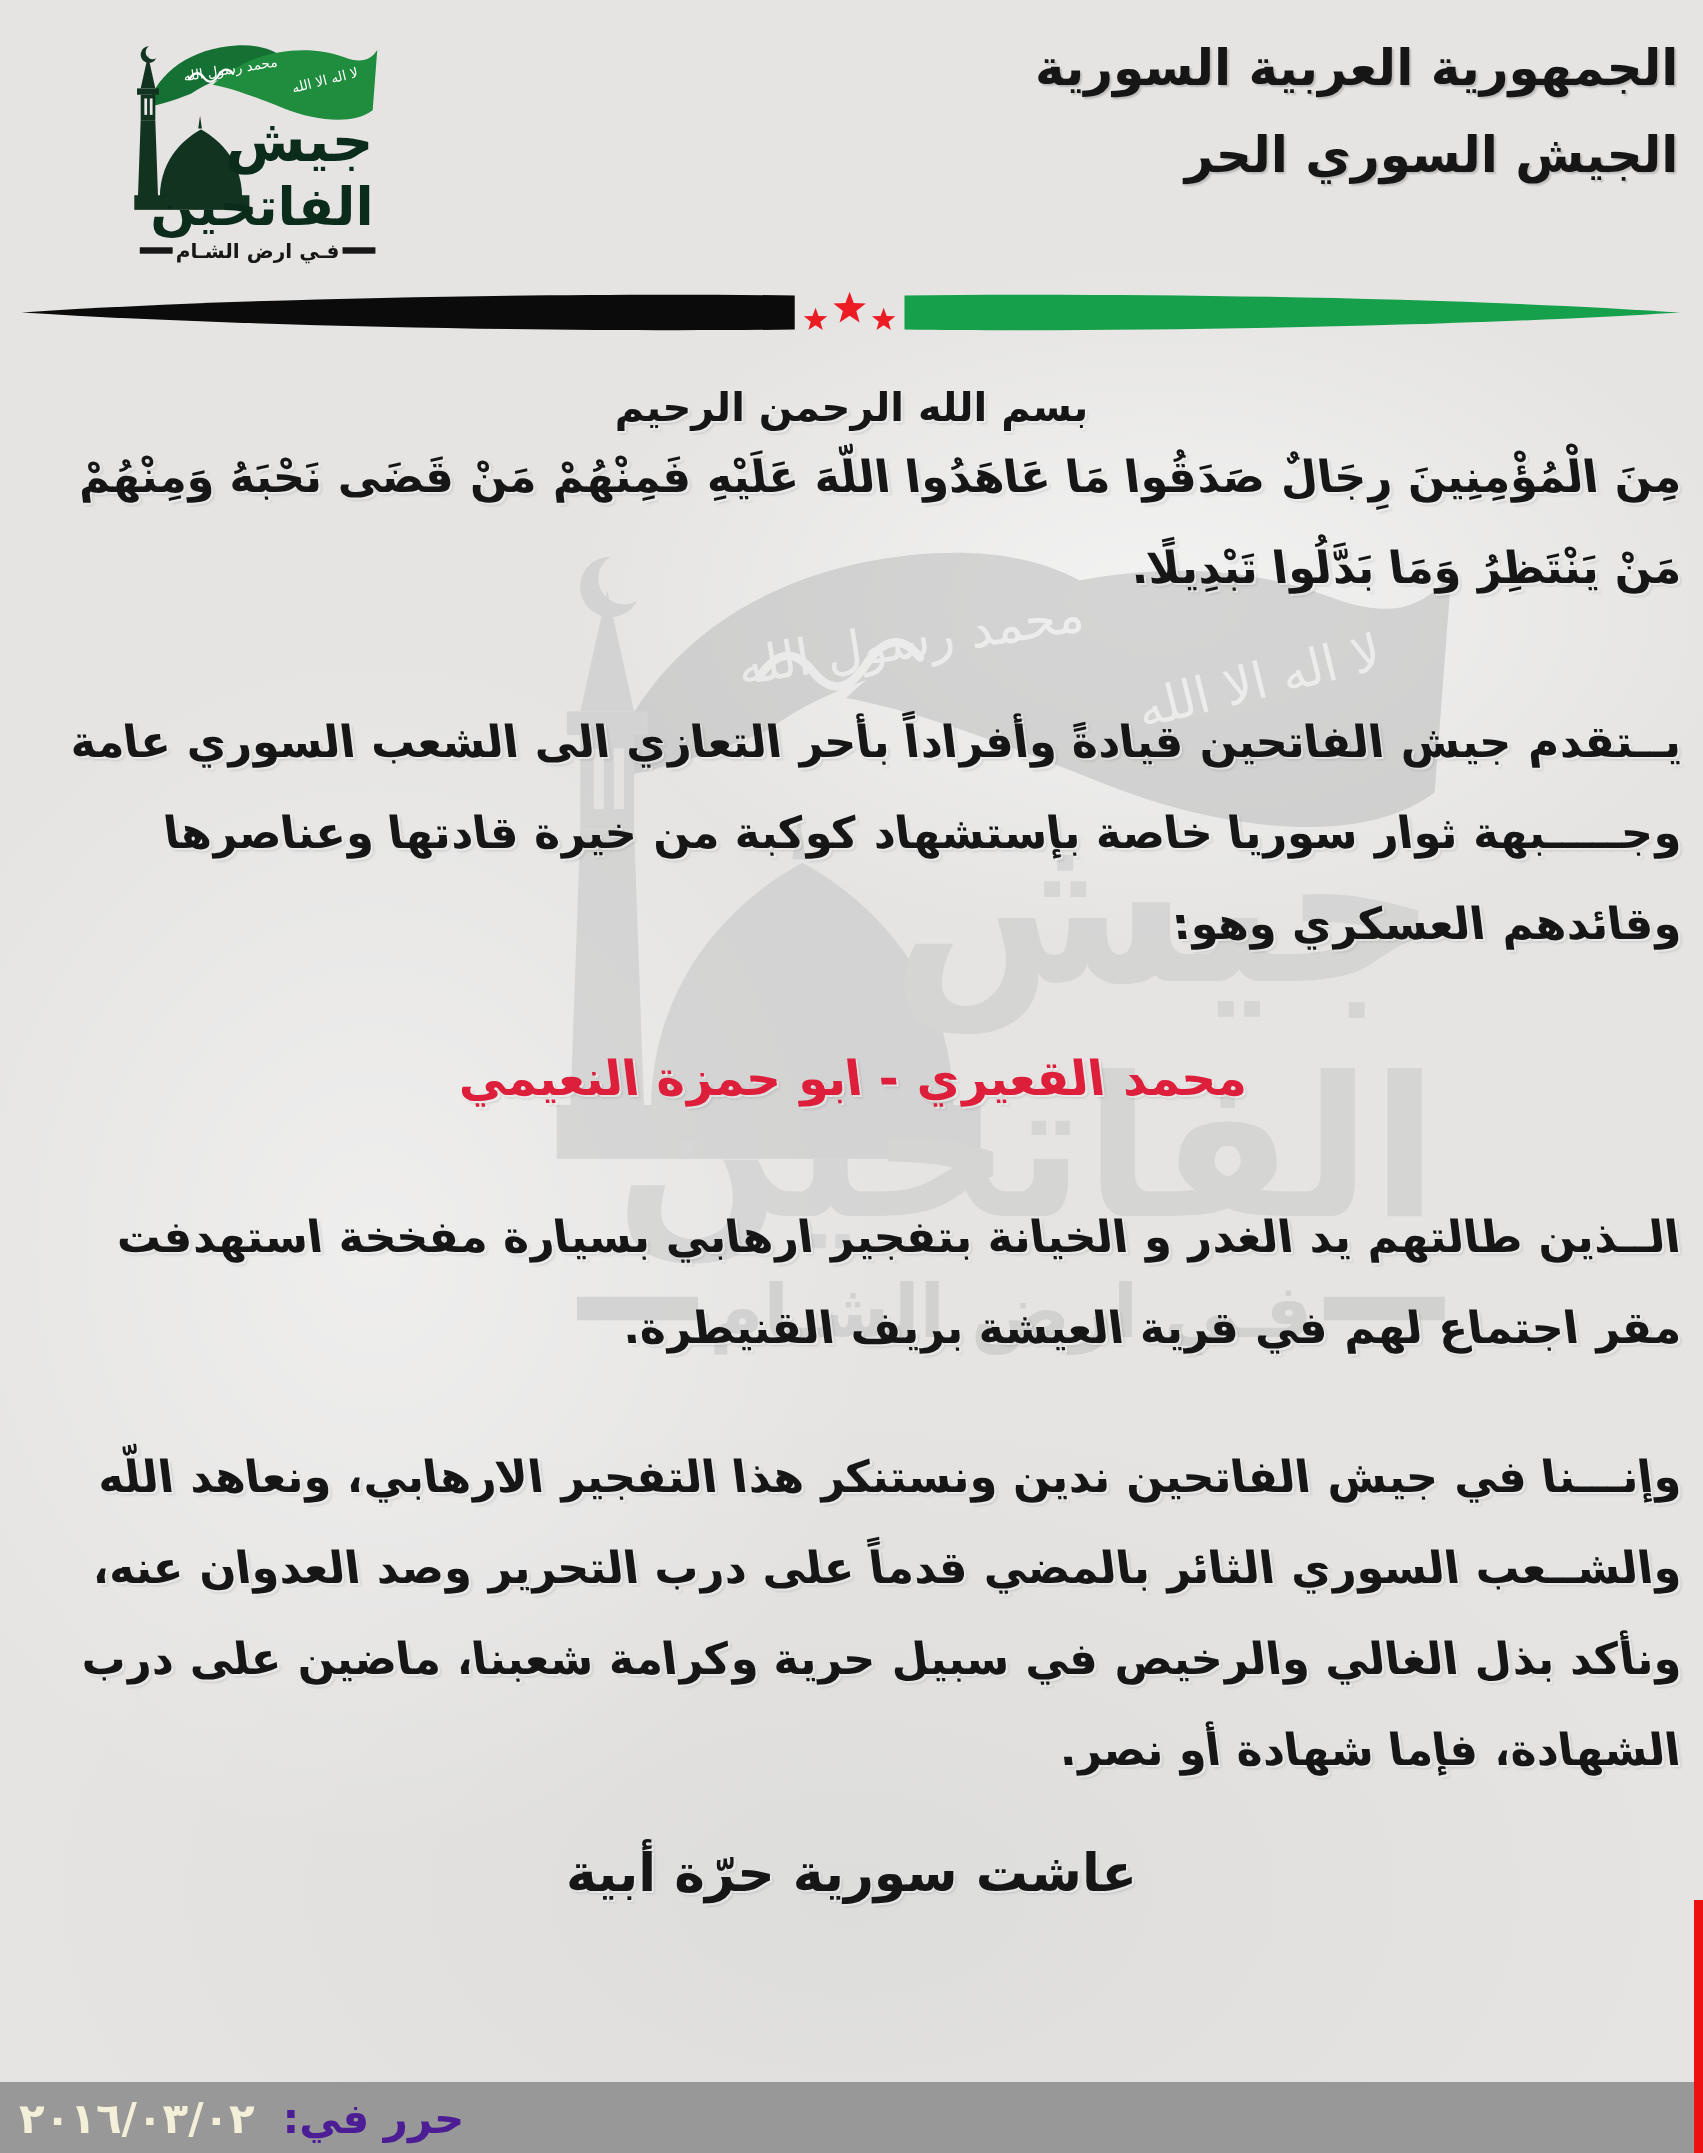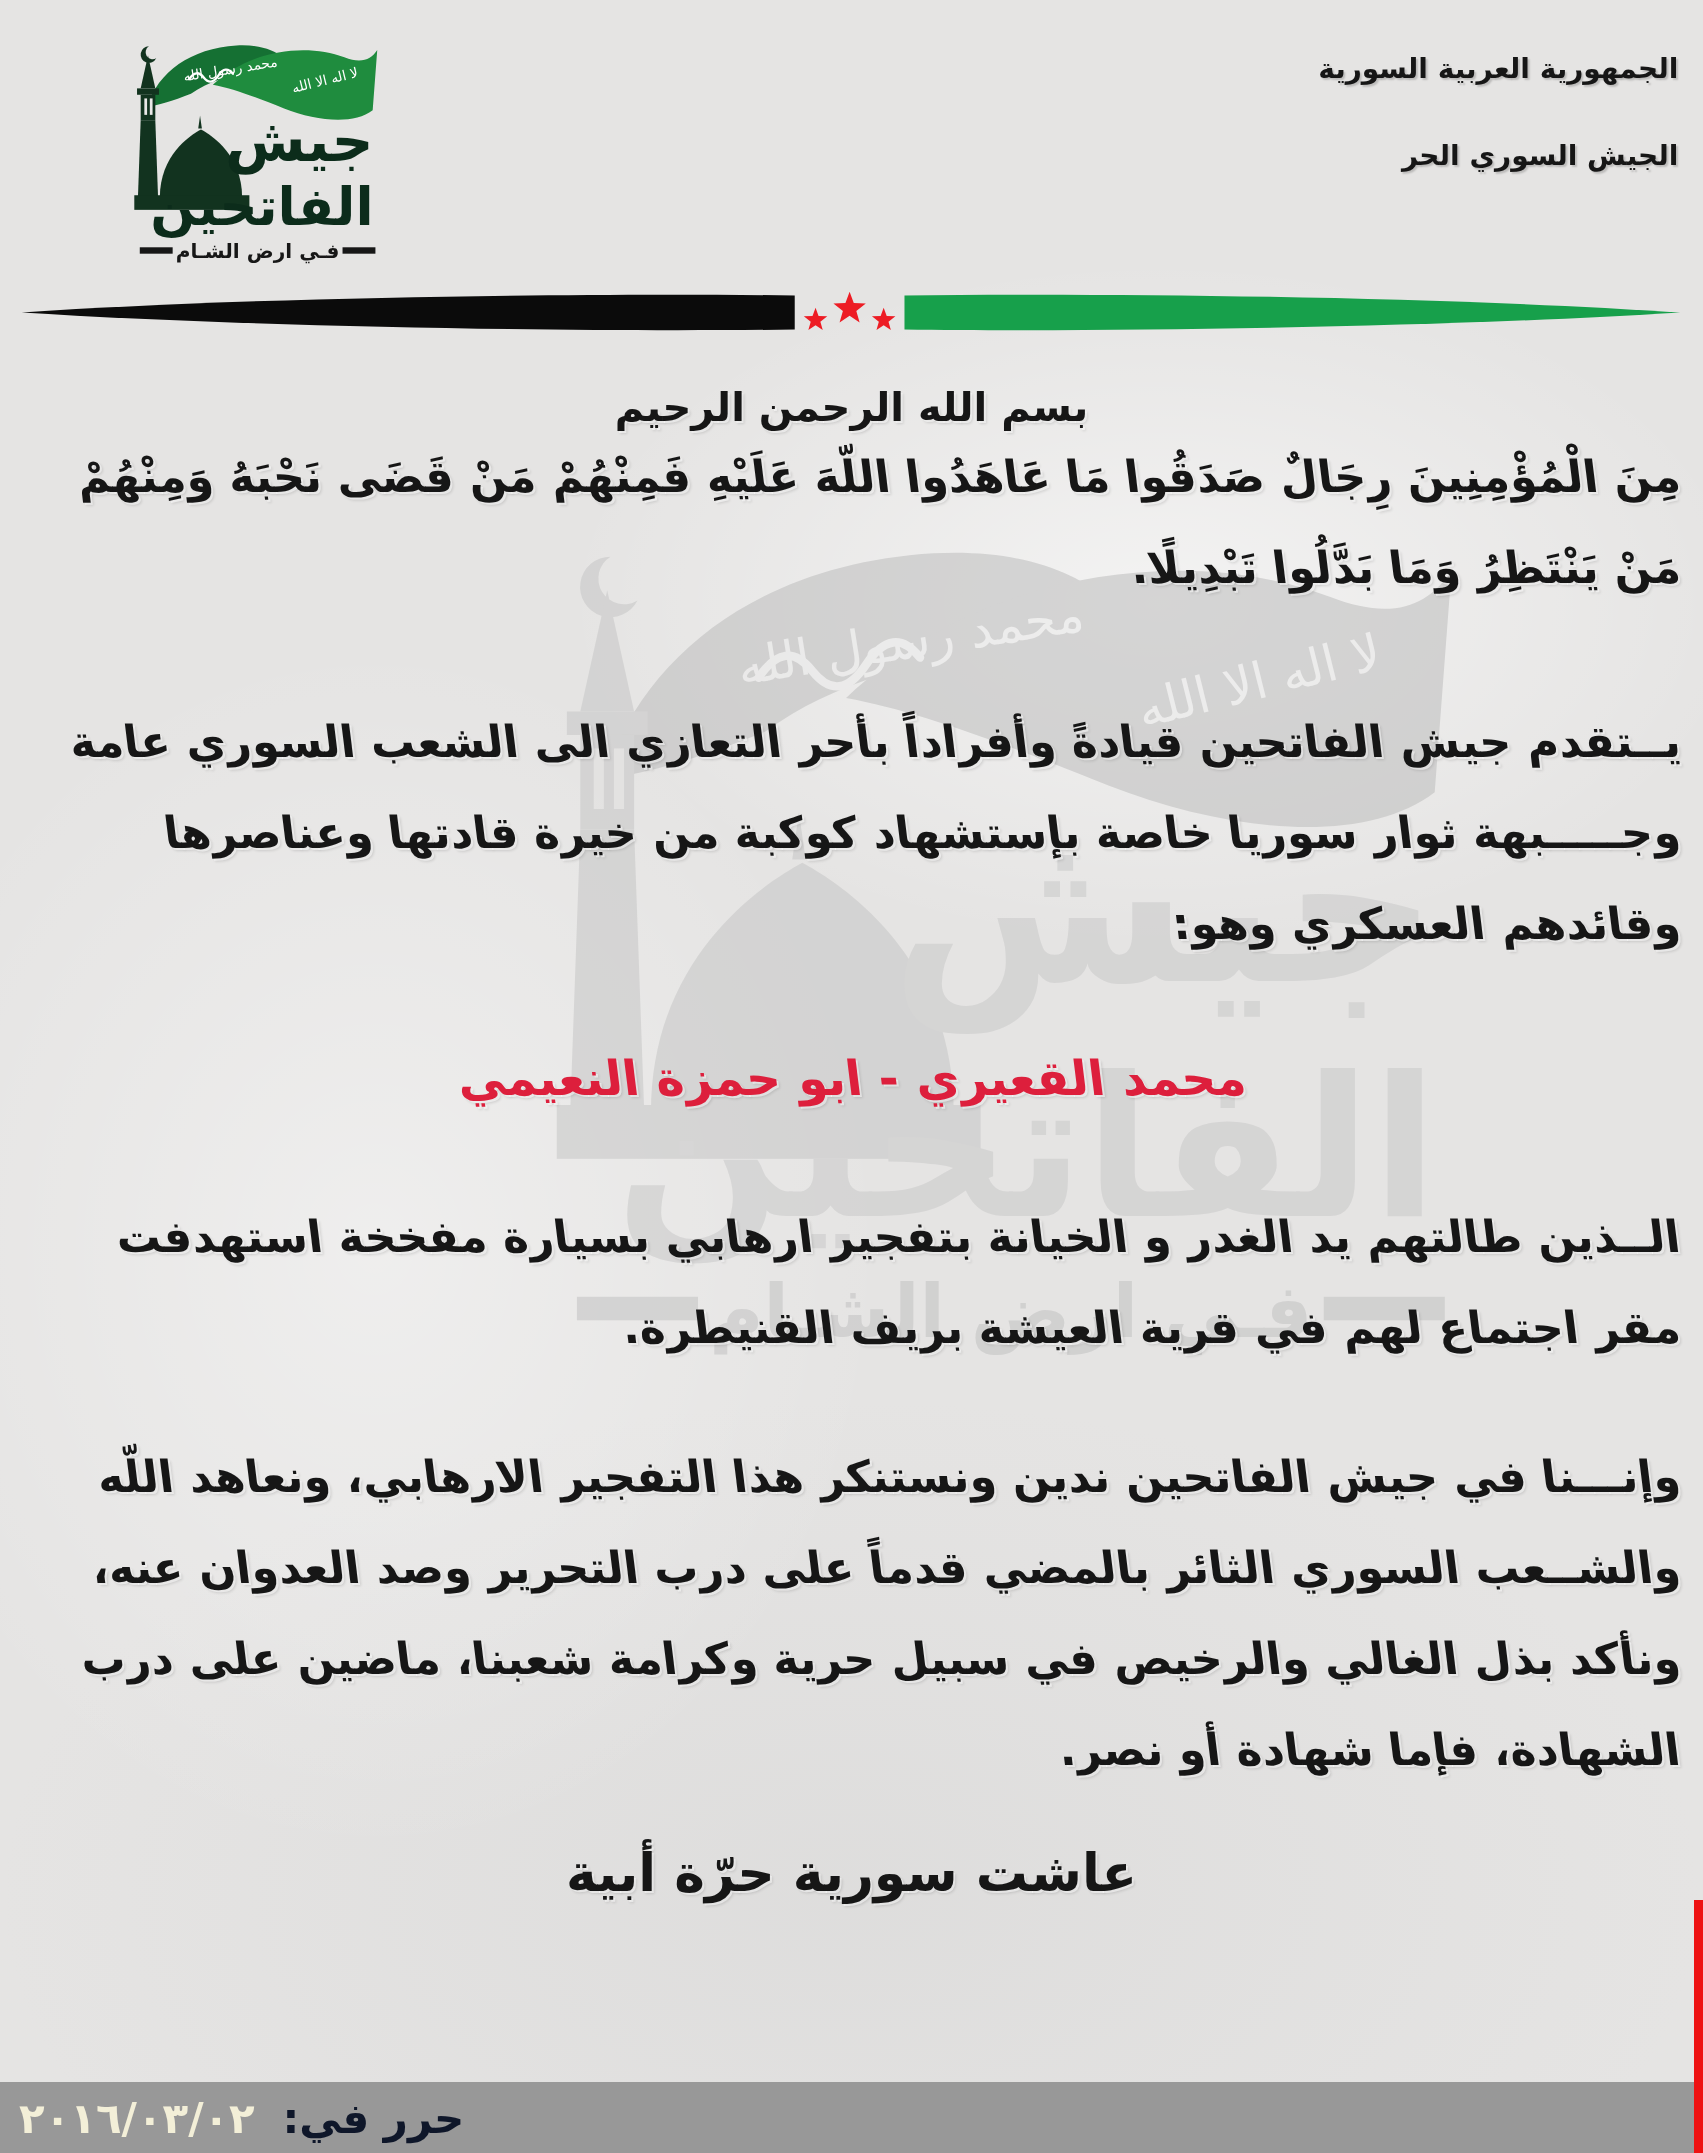--- a/index.html
+++ b/index.html
@@ -14,21 +14,21 @@
       radial-gradient(1136px 662px at 50% 88%, rgba(205,205,205,.30), transparent 75%),
       var(--page_bg,#e5e4e3);
     color:var(--text,#161616);
   }
   
   .org-block{
     position:absolute;top:24.6px;right:24.6px;left:719px;
     direction:rtl;text-align:right;
   }
   .org-line{
-    font-size:28px;font-weight:bold;line-height:87px;
+    font-size:50px;font-weight:bold;line-height:87px;
     text-shadow:1.9px 1.9px 1.9px rgba(0,0,0,.18);
     white-space:nowrap;
     text-align:right;
   }
   
   .logo-box{position:absolute;left:52px;top:7.6px;width:329px;height:274px;}
   .logo .flag{fill:#1f8c3e}
   .logo .flag2{fill:#15703­3;fill:#157033}
   .logo .mosque{fill:#12331f}
   .logo .slit{fill:#e9e8e7}
@@ -66,21 +66,21 @@
   .closing{font-size:52px;}
   
   .footer-bar{
     position:absolute;left:0;bottom:0;width:1703px;height:72px;
     background:var(--footer_bar,#989898);z-index:4;
   }
   .footer-text{
     position:absolute;left:19px;top:50%;transform:translateY(-50%);
     direction:rtl;white-space:nowrap;font-weight:bold;font-size:42px;
   }
-  .footer-label{color:#0f172a;}
+  .footer-label{color:#4c1d95;}
   .footer-date{color:var(--footer_date,#f3efd8);margin-right:13px;}
   .edge-stripe{
     position:absolute;right:0;bottom:0;width:9.5px;height:254px;
     background:var(--stripe_red,#ee1111);z-index:5;
   }
 </style>
 </head>
 <body>
 
 <div class="page">

